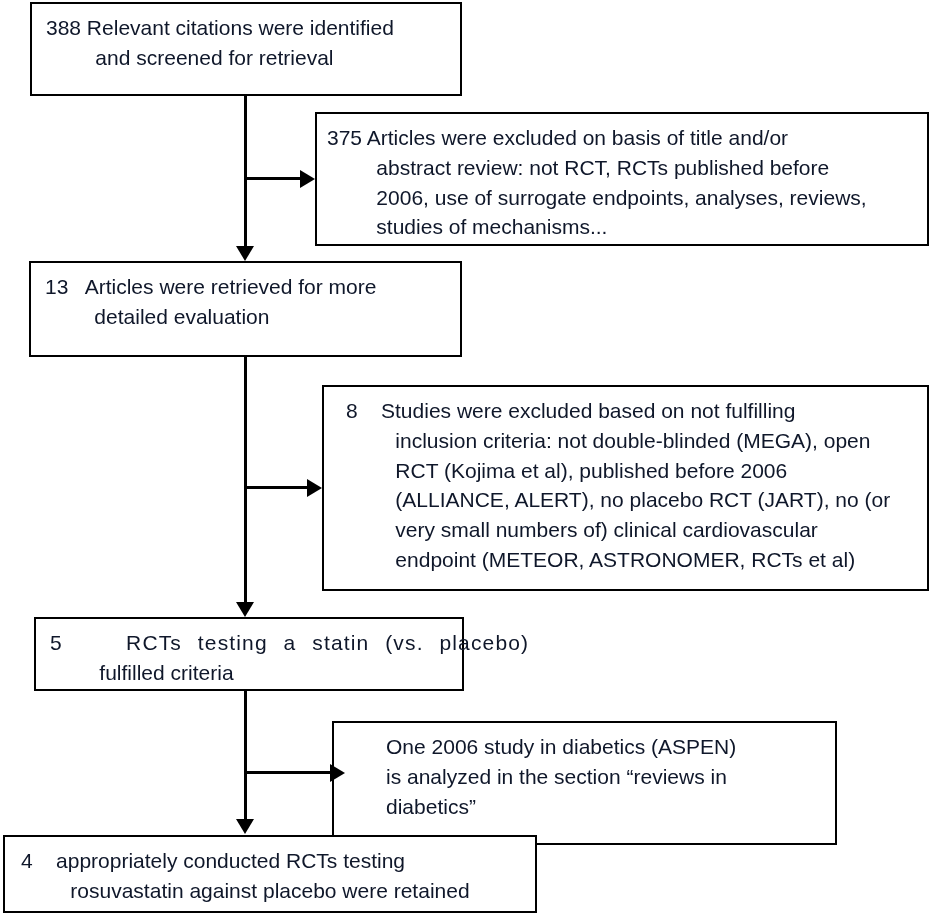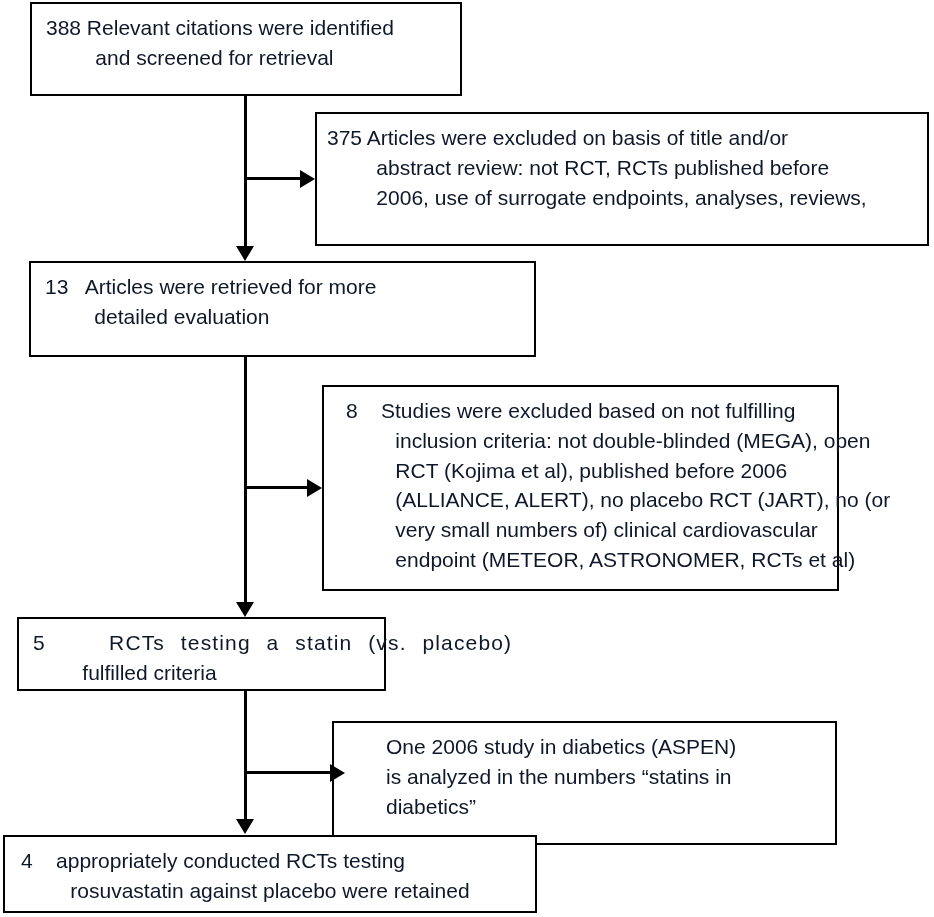--- a/index.html
+++ b/index.html
@@ -72,44 +72,45 @@
 
   <div class="node" style="left:30px; top:2px; width:432px; height:94px;">
     <span class="ln">388 Relevant citations were identified</span>
     <span class="ln indent2">and screened for retrieval</span>
   </div>
 
   <div class="node" style="left:315px; top:112px; width:614px; height:134px; padding-left:10px;">
     <span class="ln">375 Articles were excluded on basis of title and/or</span>
     <span class="ln indent2">abstract review: not RCT, RCTs published before</span>
     <span class="ln indent2">2006, use of surrogate endpoints, analyses, reviews,</span>
+    <span class="ln indent2">studies of mechanisms...</span>
   </div>
 
-  <div class="node" style="left:29px; top:261px; width:507px; height:96px;">
+  <div class="node" style="left:29px; top:261px; width:433px; height:96px;">
     <span class="ln">13   Articles were retrieved for more</span>
     <span class="ln indent2">detailed evaluation</span>
   </div>
 
-  <div class="node" style="left:322px; top:385px; width:517px; height:206px; padding-left:22px;">
+  <div class="node" style="left:322px; top:385px; width:607px; height:206px; padding-left:22px;">
     <span class="ln">8    Studies were excluded based on not fulfilling</span>
     <span class="ln indent2">inclusion criteria: not double-blinded (MEGA), open</span>
     <span class="ln indent2">RCT (Kojima et al), published before 2006</span>
     <span class="ln indent2">(ALLIANCE, ALERT), no placebo RCT (JART), no (or</span>
     <span class="ln indent2">very small numbers of) clinical cardiovascular</span>
     <span class="ln indent2">endpoint (METEOR, ASTRONOMER, RCTs et al)</span>
   </div>
 
-  <div class="node" style="left:17px; top:617px; width:369px; height:74px;">
+  <div class="node" style="left:34px; top:617px; width:430px; height:74px;">
     <span class="ln spread">5    RCTs testing a statin (vs. placebo)</span>
     <span class="ln indent2">fulfilled criteria</span>
   </div>
 
   <div class="node" style="left:332px; top:721px; width:505px; height:124px; padding-left:52px;">
     <span class="ln">One 2006 study in diabetics (ASPEN)</span>
-    <span class="ln">is analyzed in the numbers “statins in</span>
+    <span class="ln">is analyzed in the section “reviews in</span>
     <span class="ln">diabetics”</span>
   </div>
 
   <div class="node" style="left:3px; top:835px; width:534px; height:78px; padding-left:16px;">
     <span class="ln">4    appropriately conducted RCTs testing</span>
     <span class="ln indent2">rosuvastatin against placebo were retained</span>
   </div>
 
   <div class="vline" style="left:244px; top:96px; height:152px;"></div>
   <div class="arrow-down" style="left:236px; top:246px;"></div>

